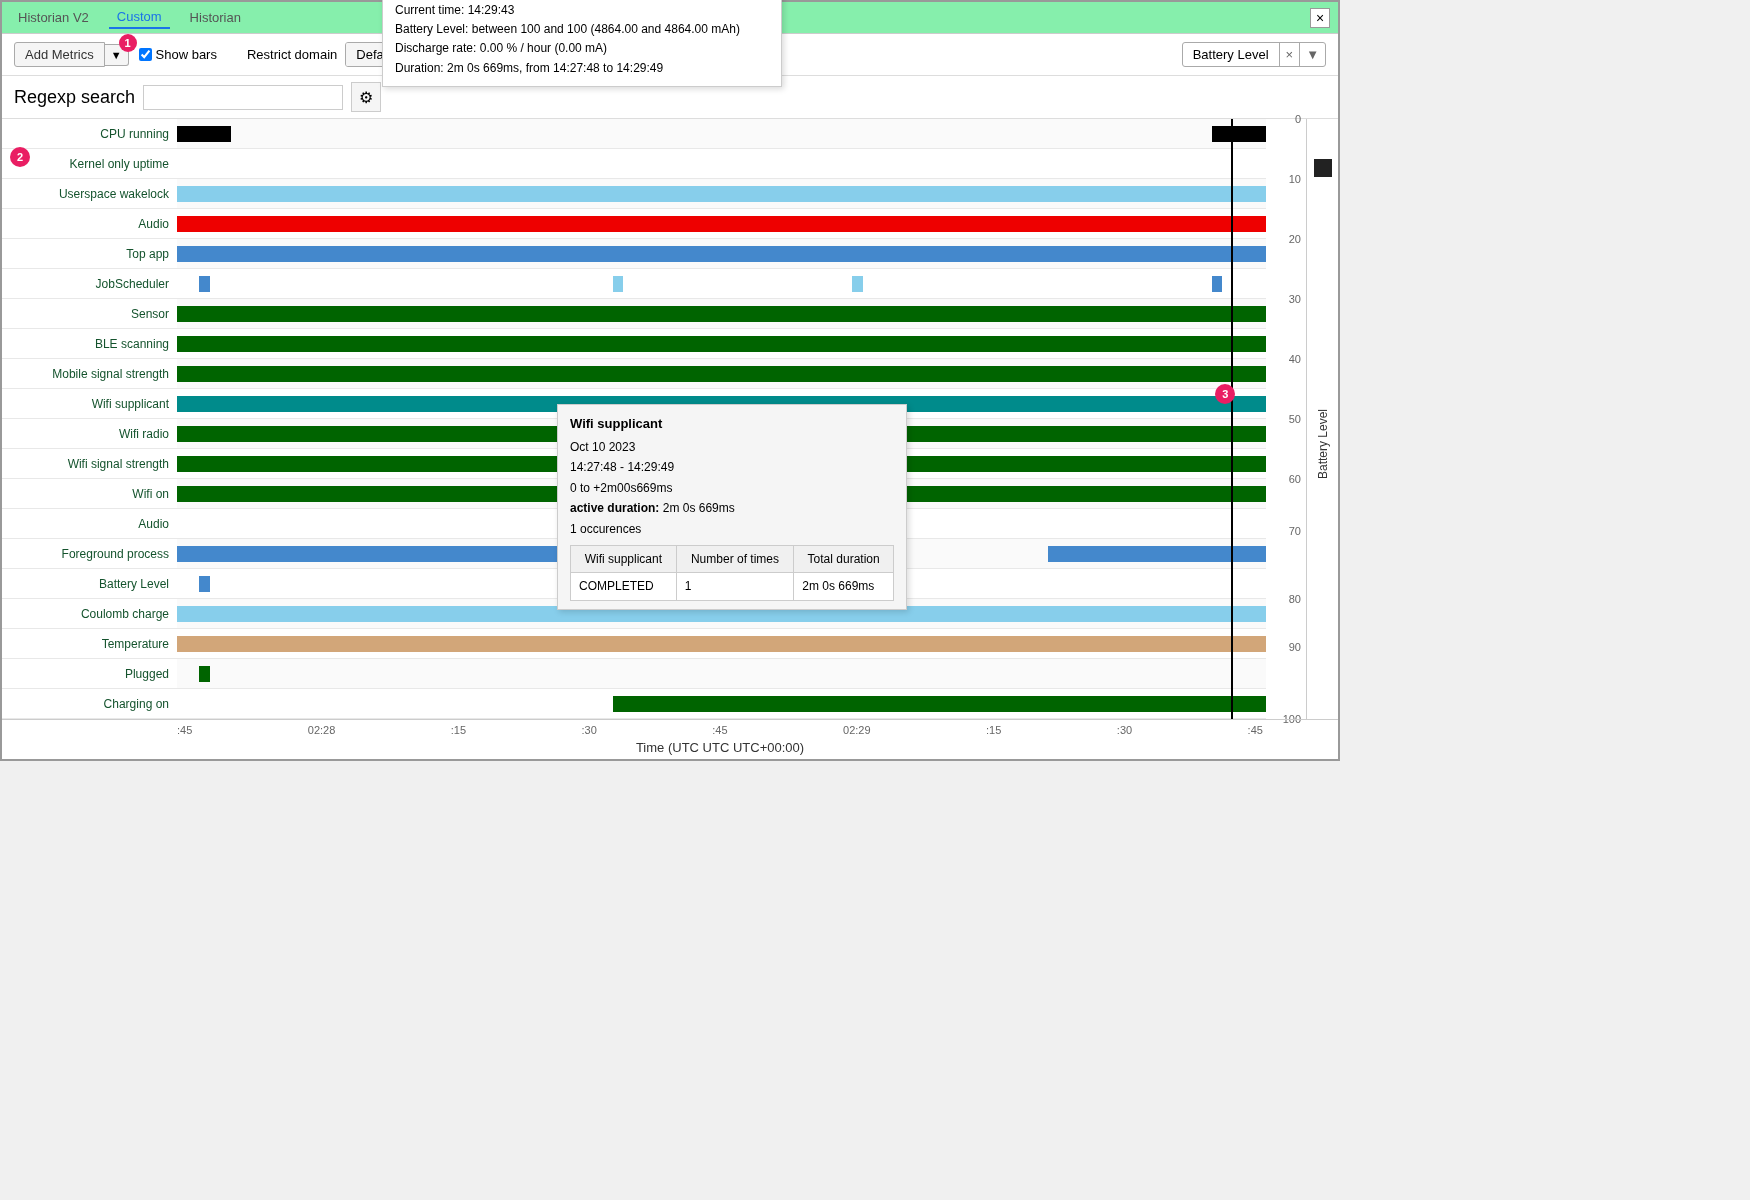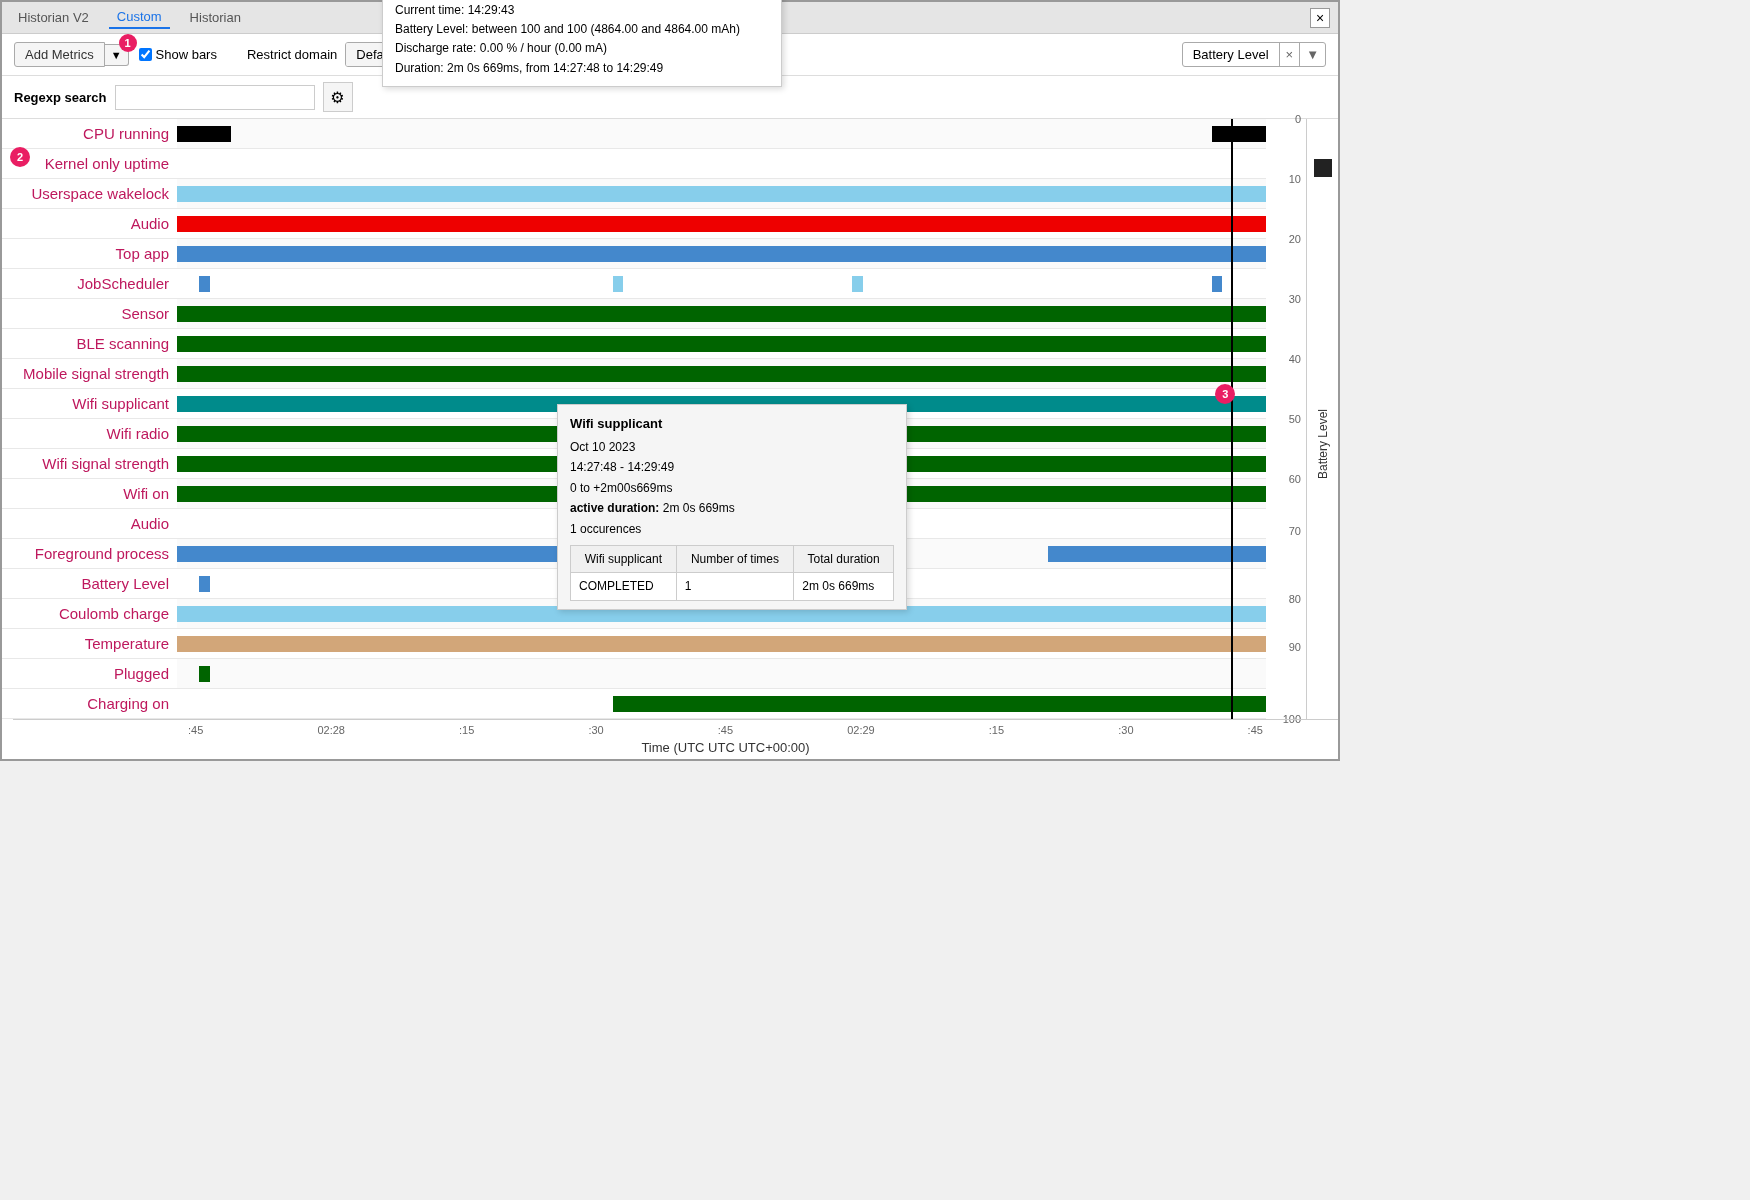--- a/index.html
+++ b/index.html
@@ -8,21 +8,21 @@
     .window {
       width: 1340px;
       border: 2px solid #999;
       background: #fff;
       position: relative;
     }
     
     .title-bar {
       display: flex;
       align-items: center;
-      background: #e5e5e5;
+      background: #86efac;
       border-bottom: 1px solid #ccc;
       padding: 4px 8px;
       gap: 12px;
     }
     
     .title-bar-tab {
       padding: 3px 8px;
       font-size: 13px;
       cursor: pointer;
       color: #333;
@@ -159,21 +159,21 @@
     }
     
     .regexp-row {
       display: flex;
       align-items: center;
       padding: 6px 12px;
       gap: 8px;
       border-bottom: 1px solid #ddd;
     }
     
-    .regexp-label { font-weight: bold; font-size: 13px; }
+    .regexp-label { font-weight: normal; font-size: 18px; }
     
     .regexp-input {
       width: 200px;
       border: 1px solid #ccc;
       padding: 4px 6px;
       font-size: 13px;
     }
     
     .gear-btn {
       width: 30px; height: 30px;
@@ -193,22 +193,22 @@
     .chart-row {
       display: flex;
       align-items: center;
       height: 30px;
       border-bottom: 1px solid #e8e8e8;
     }
     
     .chart-row-label {
       text-align: right;
       padding-right: 8px;
-      font-size: 15px;
-      color: #be185d;
+      font-size: 12px;
+      color: #14532d;
       width: 100%;
     }
     
     .chart-main {
       flex: 1;
       position: relative;
       overflow: hidden;
     }
     
     .chart-data-row {
@@ -275,21 +275,20 @@
       height: 18px;
       background: #222;
       position: absolute;
       top: 40px;
     }
     
     .x-axis-area {
       padding: 4px 0 0 175px;
       border-top: 1px solid #ccc;
       position: relative;
-      margin-left: 11px;
     }
     
     .x-ticks {
       display: flex;
       justify-content: space-between;
       padding: 0 0 0 0;
       font-size: 11px;
       color: #666;
       margin-right: 75px;
     }

